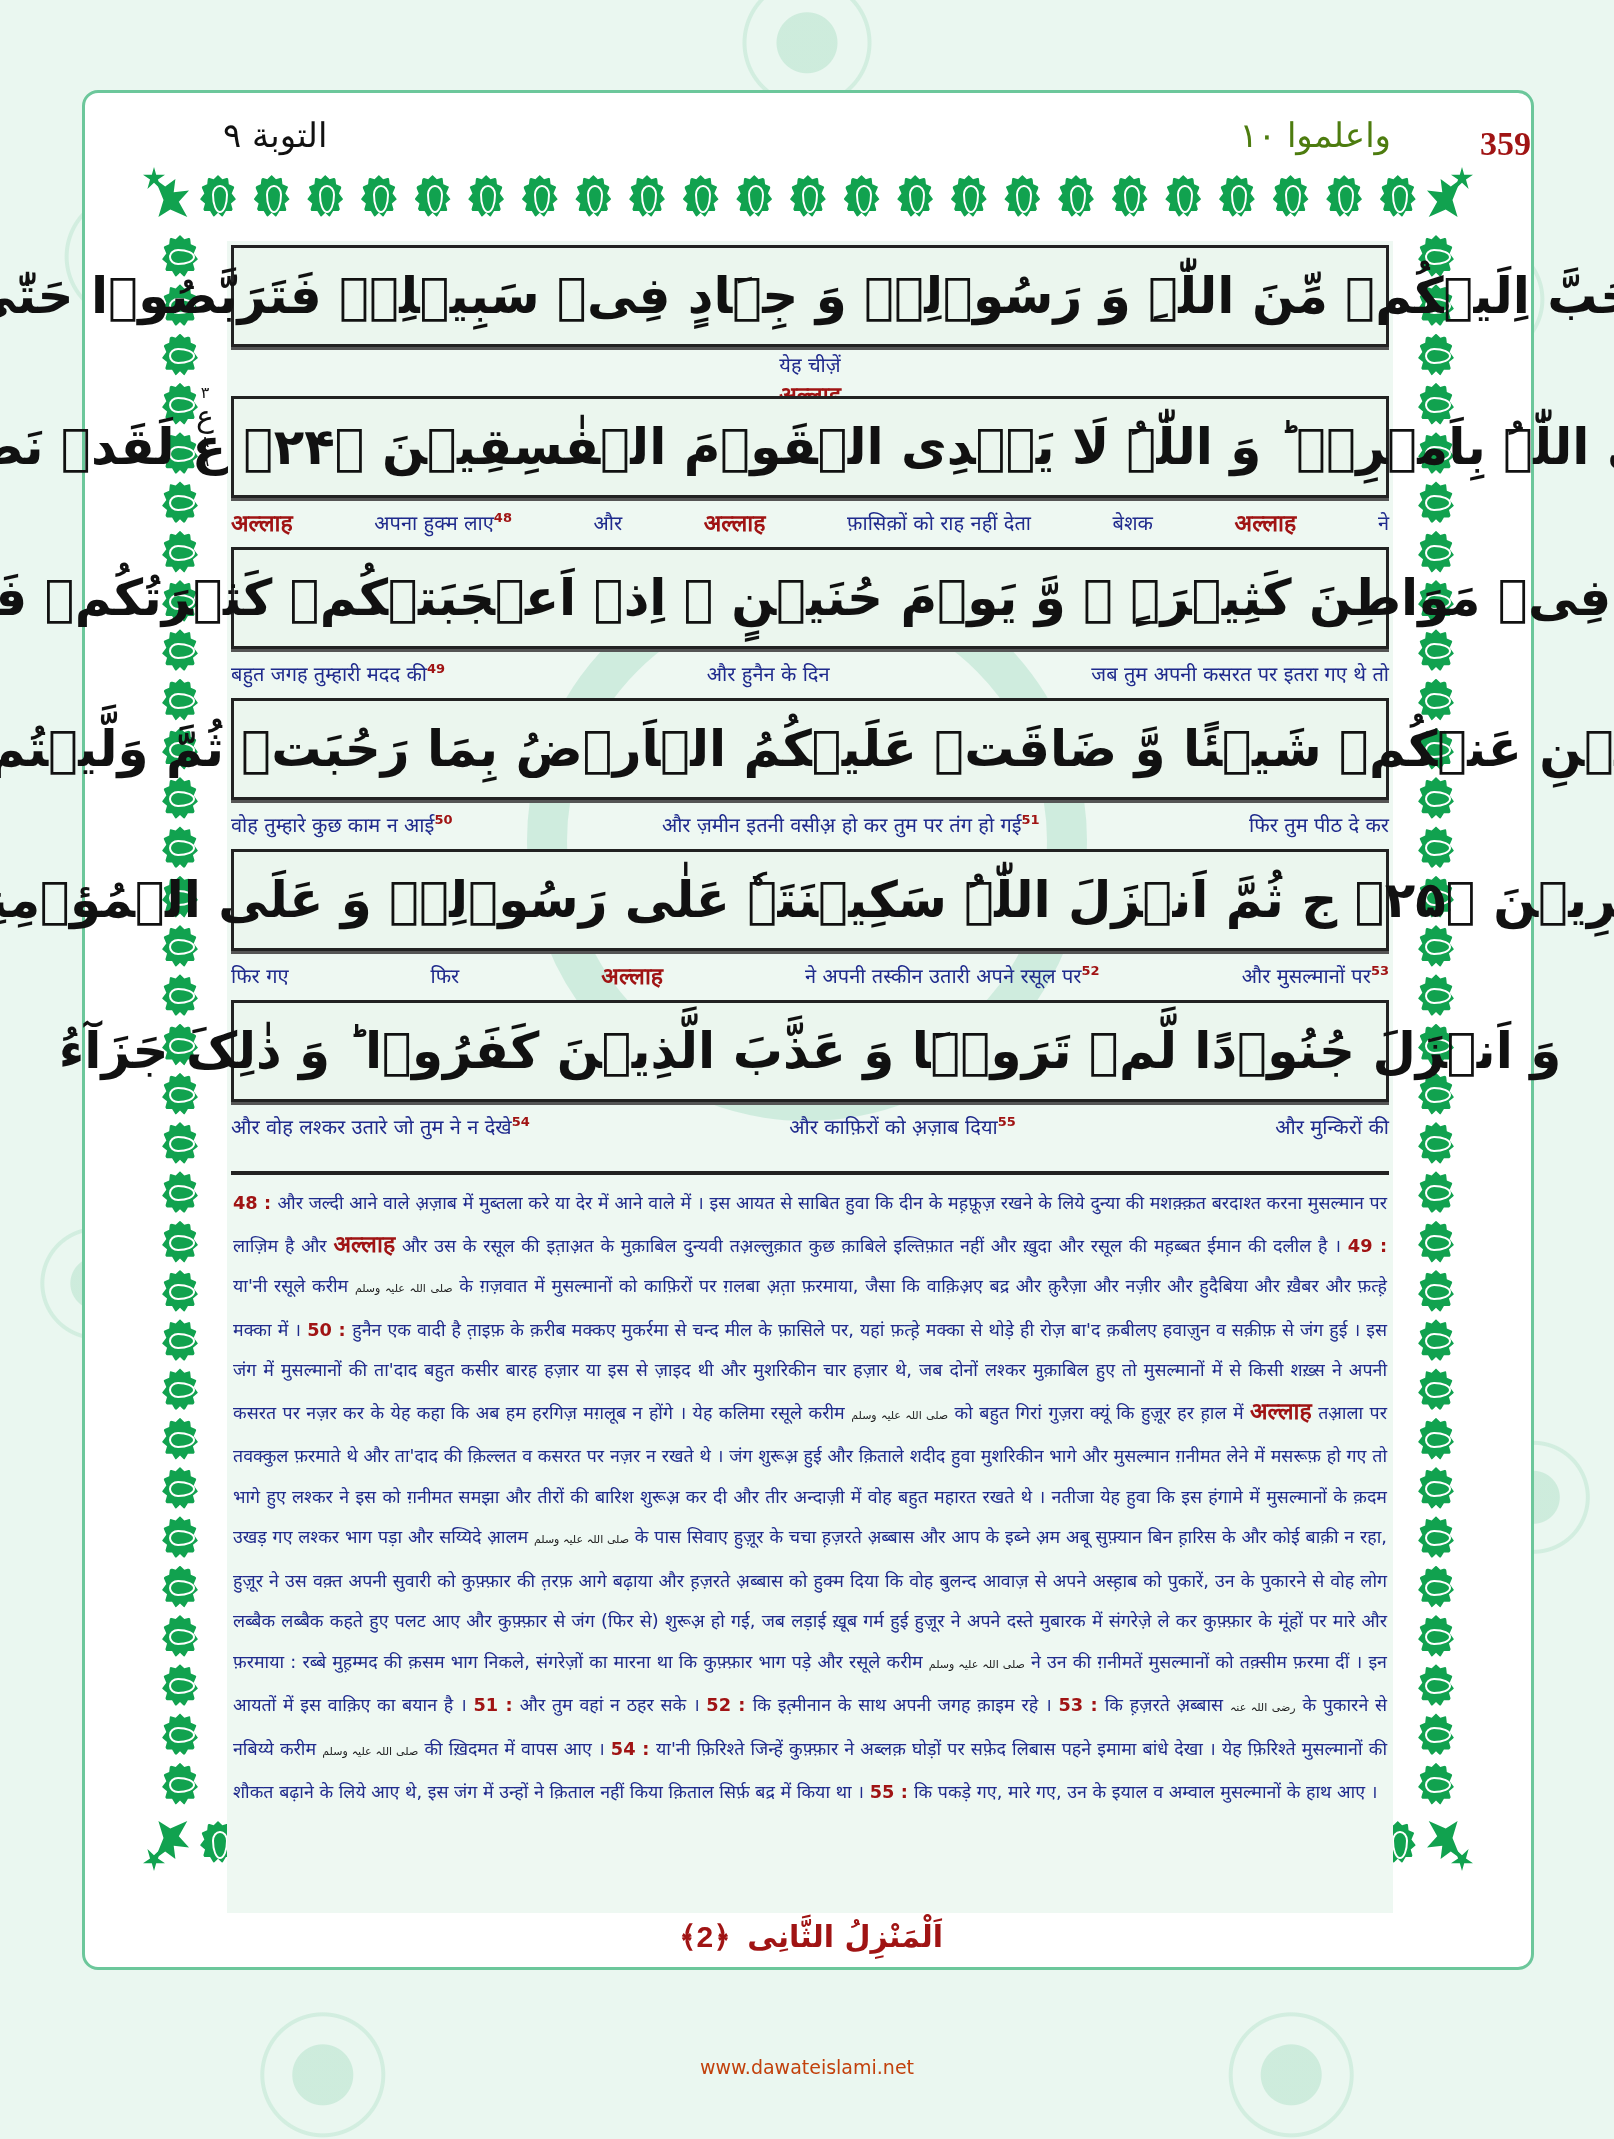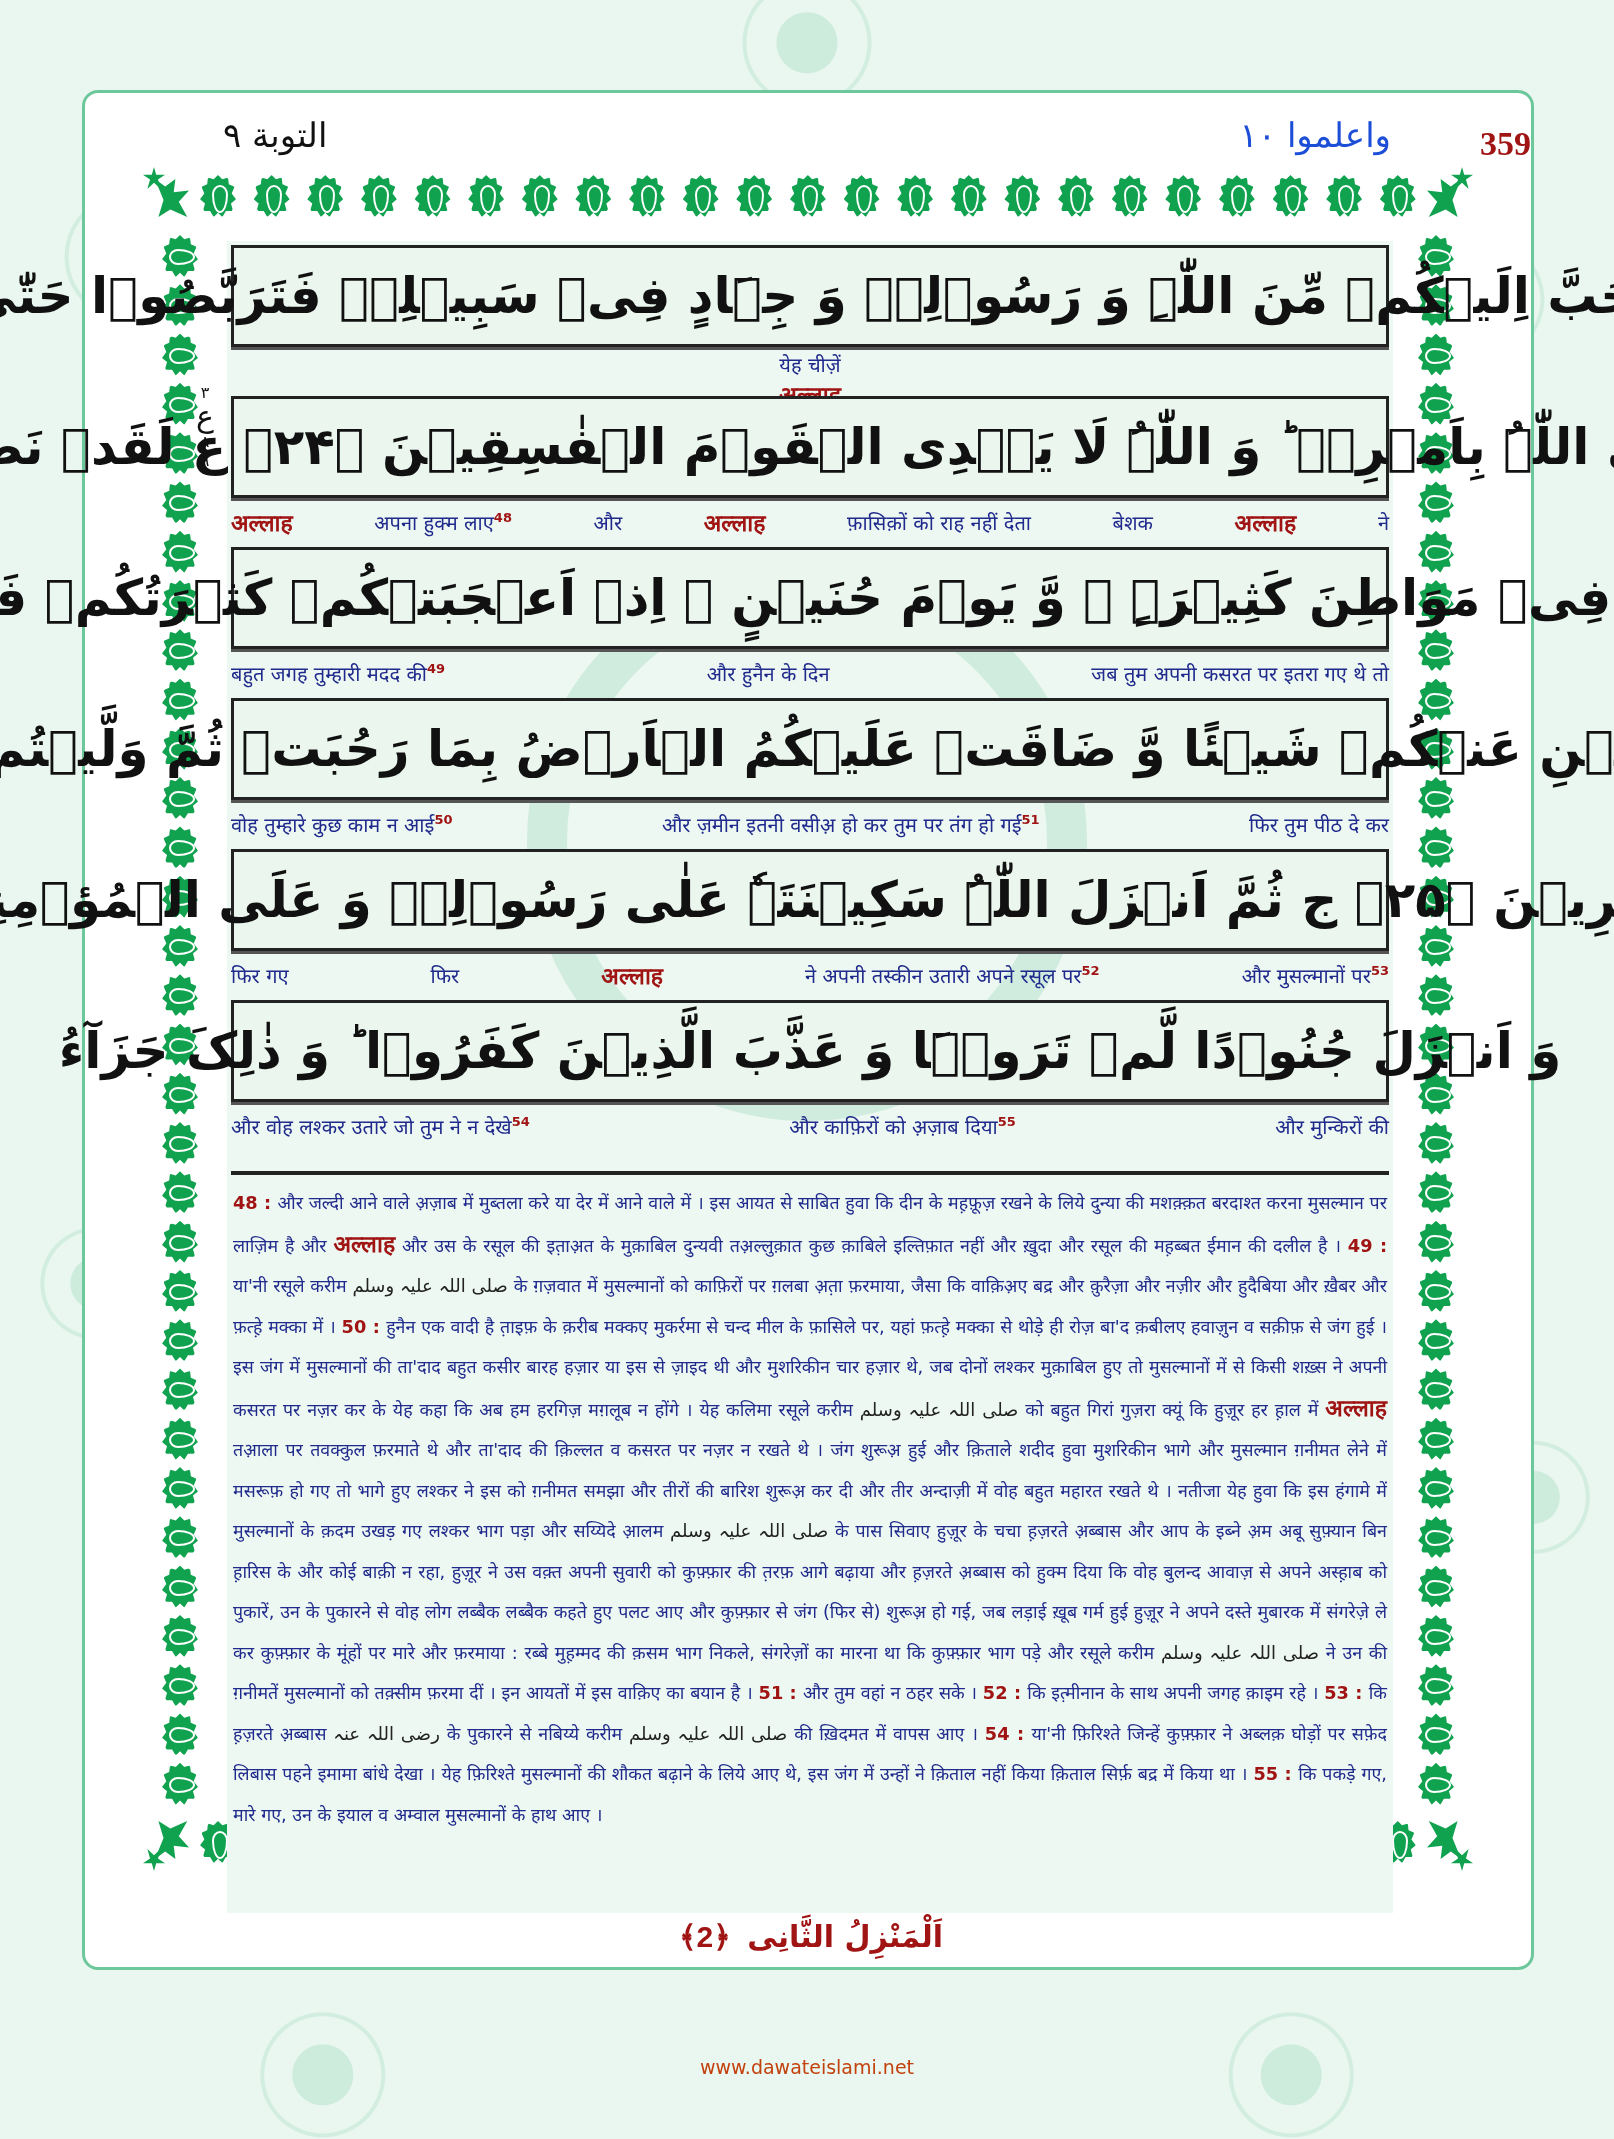--- a/index.html
+++ b/index.html
@@ -17,21 +17,21 @@
       radial-gradient(circle at 50% 2%, rgba(140,210,175,0.3) 0 30px, transparent 31px 60px, rgba(140,210,175,0.25) 61px 64px, transparent 65px);
     font-family: "DejaVu Sans", sans-serif;
   }
   .page {
     position: absolute; left: 82px; top: 90px; width: 1452px; height: 1880px;
     background: #ffffff; border: 3px solid #6cc79b; border-radius: 16px;
   }
   .hdr { position: absolute; top: 20px; left: 0; right: 0; height: 60px; }
   .hdr .surah { position: absolute; left: 138px; top: 2px; font-family: "DejaVu Serif", serif; font-size: 34px; color: #111; direction: rtl; }
   .hdr .pageno { position: absolute; left: 0; right: 0; top: 12px; text-align: right; font-family: "Liberation Serif", serif; font-weight: bold; font-size: 34px; color: #a01414; }
-  .hdr .para { position: absolute; right: 140px; top: 2px; font-family: "DejaVu Serif", serif; font-size: 34px; color: #1d4ed8; direction: rtl; }
+  .hdr .para { position: absolute; right: 140px; top: 2px; font-family: "DejaVu Serif", serif; font-size: 34px; color: #4d7c0f; direction: rtl; }
 
   
   .orn-h { position: absolute; height: 50px; display: flex; justify-content: space-between; align-items: center; }
   .orn-v { position: absolute; width: 50px; display: flex; flex-direction: column; justify-content: space-between; align-items: center; }
   .motif { width: 42px; height: 46px; position: relative; }
   .motif::before {
     content: ""; position: absolute; inset: 2px 3px;
     background: #11a24f;
     border-radius: 50% 50% 45% 45%;
     clip-path: polygon(50% 0,62% 10%,78% 6%,80% 22%,96% 28%,88% 44%,100% 58%,86% 68%,92% 86%,72% 86%,62% 100%,50% 90%,38% 100%,28% 86%,8% 86%,14% 68%,0 58%,12% 44%,4% 28%,20% 22%,22% 6%,38% 10%);
@@ -57,21 +57,21 @@
   .trans { position: absolute; left: 4px; right: 4px; height: 40px; display: flex; justify-content: space-between; align-items: center;
     font-family: "DejaVu Sans", sans-serif; font-size: 20px; color: #1f2a8c; white-space: nowrap; }
   .trans .w { display: inline-block; }
   .allah { color: #a01414; font-weight: bold; font-size: 23px; }
   sup.fn { color: #a01414; font-weight: bold; font-size: 13px; }
 
   .divider { position: absolute; left: 4px; right: 4px; height: 4px; background: #222; }
   .notes { position: absolute; left: 6px; right: 6px; top: 990px; font-family: "DejaVu Sans", sans-serif; font-size: 17.8px; line-height: 40.5px;
     color: #1f2a8c; text-align: justify; text-align-last: left; }
   .notes .num { color: #a01414; font-weight: bold; }
-  .notes .honor { font-size: 18px; color: #222; font-family: "DejaVu Sans", sans-serif; }
+  .notes .honor { font-size: 11px; color: #222; font-family: "DejaVu Sans", sans-serif; }
 
   .ruku { position: absolute; left: 100px; top: 290px; width: 40px; font-family: "DejaVu Sans", sans-serif; color: #111; text-align: center; }
   .ruku .a { font-size: 16px; display: block; }
   .ruku .b { font-size: 30px; display: block; line-height: 30px; }
   .ruku .c { font-size: 16px; display: block; }
 
   .manzil { position: absolute; left: 0; right: 0; top: 1826px; text-align: center; font-family: "DejaVu Sans", sans-serif; font-size: 30px; color: #a01414; font-weight: bold; direction: rtl; }
   .manzil .num { display: inline-block; margin: 0 6px; font-family: "Liberation Sans", sans-serif; }
   .site { position: absolute; left: 0; right: 0; top: 2056px; text-align: center; font-family: "DejaVu Sans", sans-serif; font-size: 19px; color: #c2410c; }
 </style>

